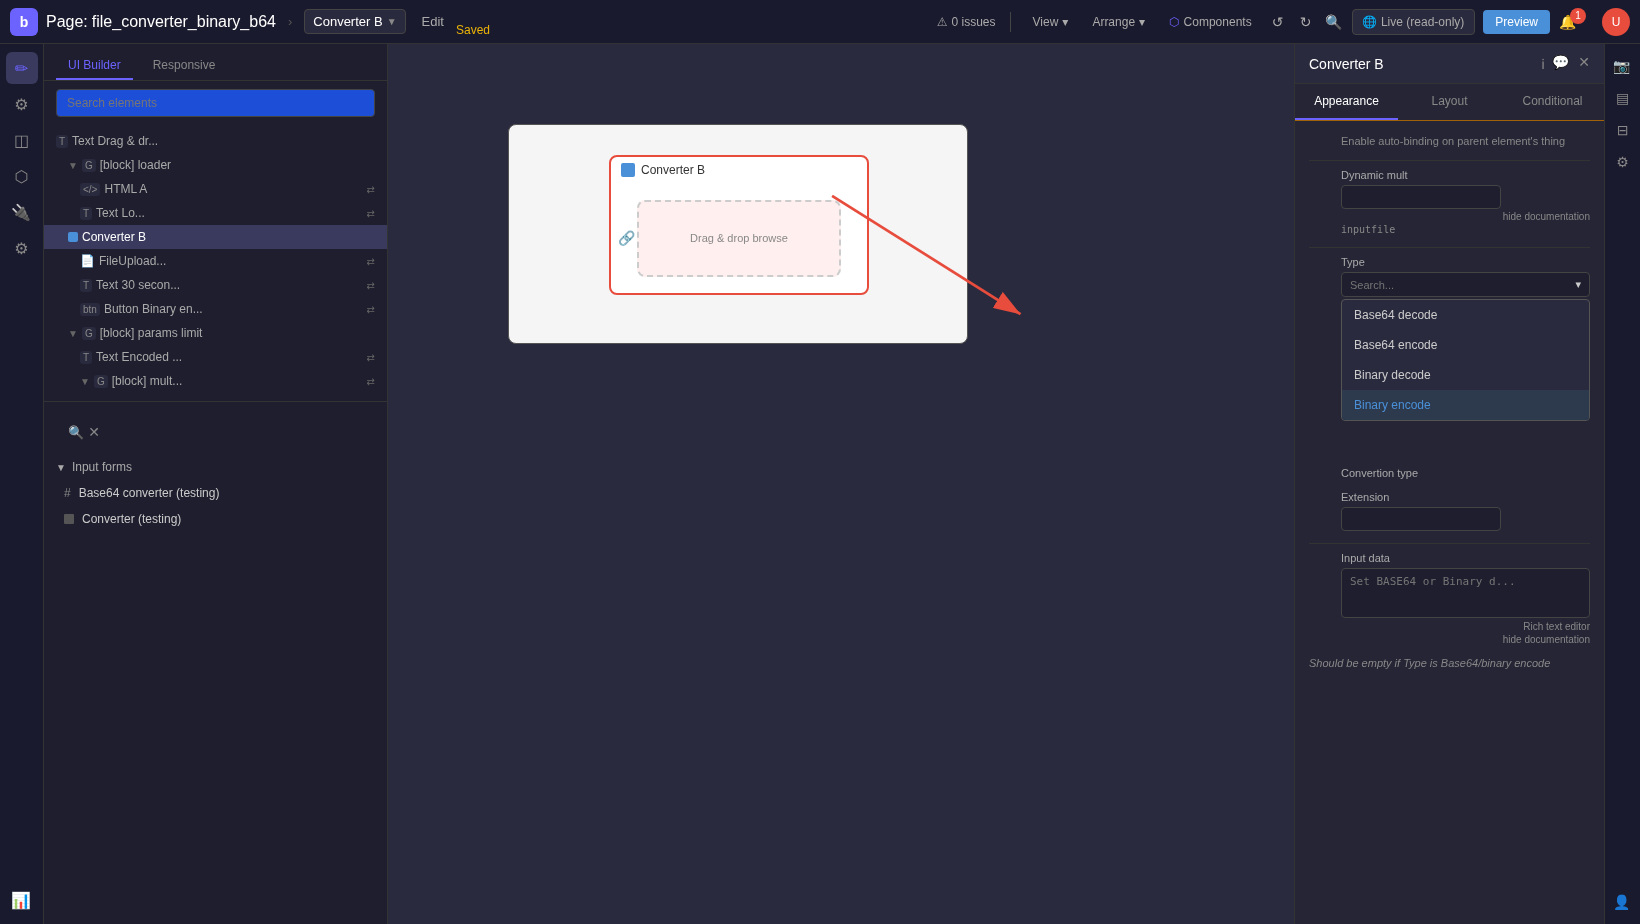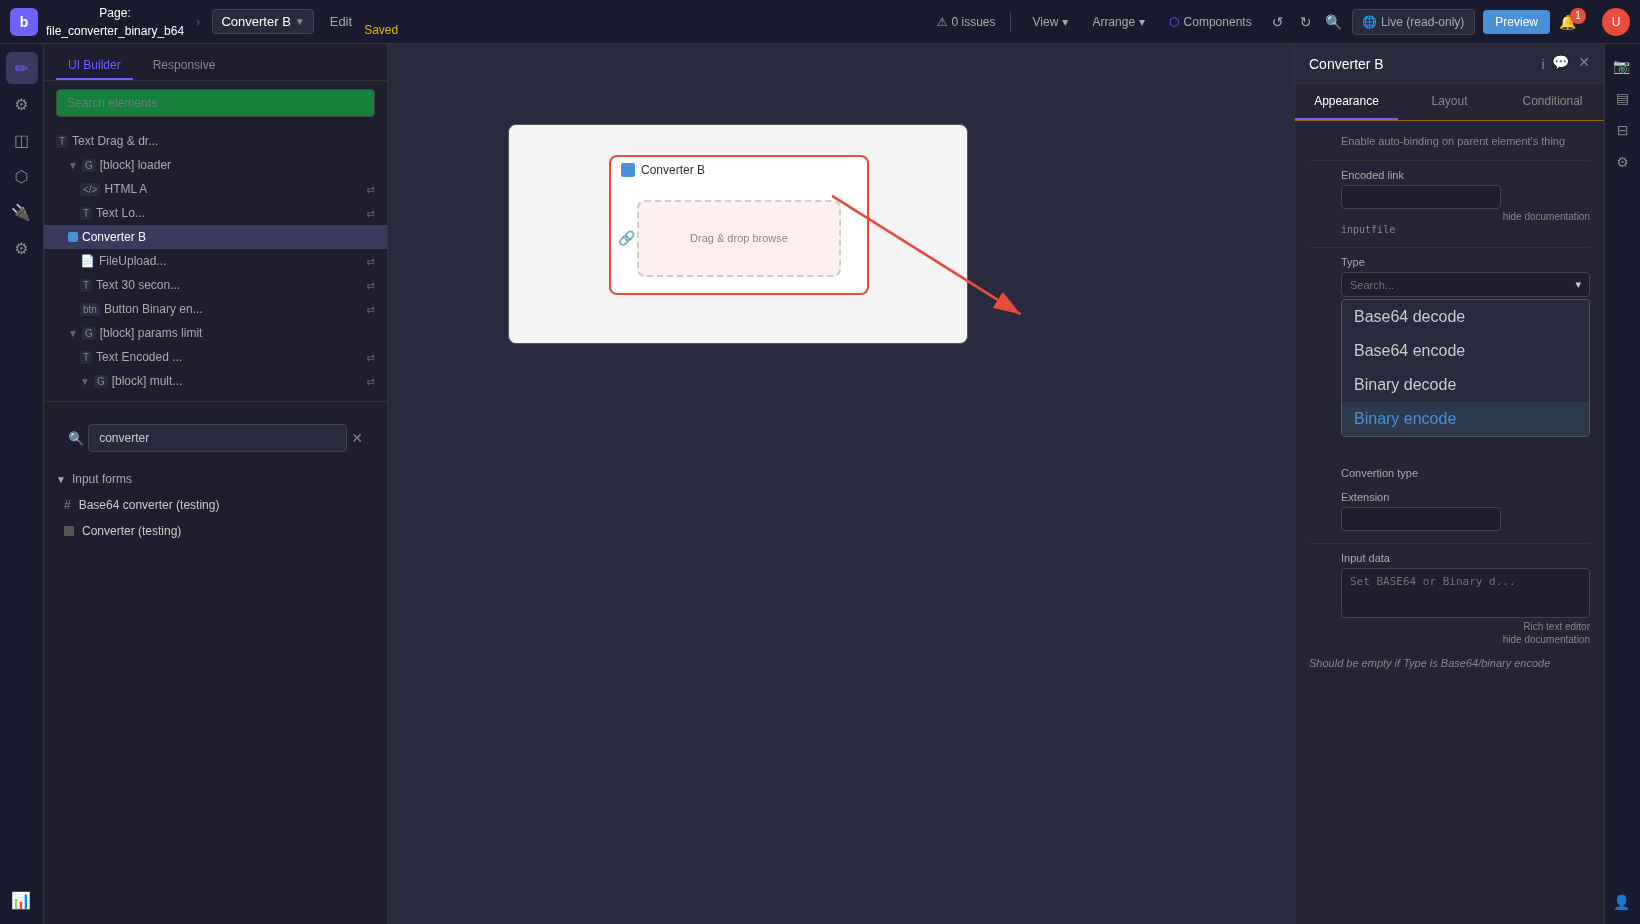--- a/index.html
+++ b/index.html
@@ -1,21 +1,21 @@
 <!DOCTYPE html>
 <html><head>
   <meta charset="utf-8">
   <style>
     * { box-sizing: border-box; margin: 0; padding: 0; }
     body { font-family: -apple-system, BlinkMacSystemFont, 'Segoe UI', sans-serif; background: #1e1e2e; color: #ccc; font-size: 13px; overflow: hidden; height: 924px; width: 1640px; }
 
     
     .topbar { display: flex; align-items: center; height: 44px; background: #1a1a2e; border-bottom: 1px solid #333; padding: 0 10px; gap: 8px; }
     .topbar-logo { width: 28px; height: 28px; background: #6c63ff; border-radius: 6px; display: flex; align-items: center; justify-content: center; color: white; font-weight: bold; font-size: 14px; flex-shrink: 0; }
-    .topbar-page { display: flex; align-items: center; gap: 4px; color: #aaa; font-size: 12px; flex-direction: column; }
+    .topbar-page { display: flex; align-items: center; gap: 4px; color: #aaa; font-size: 16px; }
     .topbar-page span { color: #fff; }
     .topbar-separator { color: #555; margin: 0 4px; }
     .topbar-dropdown { display: flex; align-items: center; gap: 4px; background: #2a2a3e; border: 1px solid #444; border-radius: 4px; padding: 4px 8px; color: #fff; cursor: pointer; }
     .topbar-arrow { font-size: 10px; color: #888; }
     .topbar-actions { display: flex; align-items: center; gap: 12px; margin-left: 8px; }
     .topbar-edit { color: #aaa; cursor: pointer; }
     .topbar-saved { color: #eab308; font-size: 12px; margin-top: 16px; }
     .topbar-spacer { flex: 1; }
     .topbar-issues { display: flex; align-items: center; gap: 4px; color: #aaa; font-size: 12px; cursor: pointer; }
     .topbar-btn { display: flex; align-items: center; gap: 4px; color: #aaa; font-size: 12px; cursor: pointer; padding: 4px 8px; border-radius: 4px; }
@@ -32,21 +32,21 @@
     .left-toolbar { width: 44px; background: #1a1a2e; border-right: 1px solid #333; display: flex; flex-direction: column; align-items: center; padding: 8px 0; gap: 4px; }
     .lt-icon { width: 32px; height: 32px; display: flex; align-items: center; justify-content: center; border-radius: 6px; cursor: pointer; color: #888; font-size: 16px; }
     .lt-icon.active { background: #3a3a5e; color: #6c63ff; }
 
     
     .left-panel { width: 344px; background: #1e1e2e; border-right: 1px solid #333; display: flex; flex-direction: column; overflow: hidden; }
     .left-panel-tabs { display: flex; gap: 8px; border-bottom: 1px solid #333; padding: 8px 12px 0; }
     .lpt { padding: 6px 12px; font-size: 12px; cursor: pointer; color: #888; border-bottom: 2px solid transparent; }
     .lpt.active { color: #6c63ff; border-bottom: 2px solid #6c63ff; }
     .lp-search { padding: 8px 12px; }
-    .lp-search-input { width: 100%; background: #15803d; border: 1px solid #444; border-radius: 4px; padding: 6px 10px; color: #ccc; font-size: 12px; outline: none; }
+    .lp-search-input { width: 100%; background: #1d4ed8; border: 1px solid #444; border-radius: 4px; padding: 6px 10px; color: #ccc; font-size: 12px; outline: none; }
     .lp-tree { flex: 1; overflow-y: auto; padding: 4px 0; }
     .tree-item { display: flex; align-items: center; gap: 4px; padding: 5px 12px; cursor: pointer; font-size: 12px; color: #aaa; }
     .tree-item.selected { background: #3a3a5e; color: #fff; }
     .tree-item.indent1 { padding-left: 24px; }
     .tree-item.indent2 { padding-left: 36px; }
     .ti-chevron { font-size: 10px; color: #666; }
     .ti-type { font-size: 10px; color: #888; background: #2a2a3e; border-radius: 3px; padding: 1px 3px; }
     .lp-divider { height: 1px; background: #333; margin: 8px 0; }
     .lp-search-section { padding: 8px 12px; }
     .lp-search-section-input { width: 100%; background: #2a2a3e; border: 1px solid #444; border-radius: 4px; padding: 6px 10px; color: #ccc; font-size: 12px; outline: none; }
@@ -86,21 +86,21 @@
     .rp-field-label { font-size: 11px; color: #aaa; margin-bottom: 4px; }
     .rp-field-row { display: flex; align-items: center; gap: 8px; }
     .rp-input { flex: 1; background: #1e1e2e; border: 1px solid #444; border-radius: 4px; padding: 5px 8px; color: #ccc; font-size: 11px; outline: none; }
     .rp-upload-btn { display: flex; align-items: center; gap: 4px; background: #2a2a3e; border: 1px solid #555; border-radius: 4px; padding: 5px 10px; color: #ccc; font-size: 11px; cursor: pointer; }
     .rp-doc-link { font-size: 10px; color: #888; cursor: pointer; text-align: right; margin-top: 2px; }
     .rp-field-code { font-size: 10px; color: #888; font-family: monospace; margin-top: 2px; }
     .rp-section-title { font-size: 12px; color: #aaa; font-weight: 500; margin-bottom: 8px; border-bottom: 1px solid #333; padding-bottom: 6px; }
     .rp-dropdown-row { display: flex; align-items: center; gap: 8px; position: relative; }
     .rp-dropdown { flex: 1; background: #1e1e2e; border: 1px solid #444; border-radius: 4px; padding: 5px 8px; color: #ccc; font-size: 11px; display: flex; align-items: center; justify-content: space-between; cursor: pointer; }
     .dropdown-menu { position: absolute; top: 100%; left: 0; right: 0; background: #2a2a3e; border: 1px solid #555; border-radius: 4px; z-index: 100; overflow: hidden; margin-top: 2px; }
-    .dm-item { padding: 8px 12px; font-size: 16px; color: #ccc; cursor: pointer; }
+    .dm-item { padding: 8px 12px; font-size: 12px; color: #ccc; cursor: pointer; }
     .dm-item.highlighted { color: #4a90d9; background: #2d3a4e; }
     .rp-textarea { width: 100%; background: #1e1e2e; border: 1px solid #444; border-radius: 4px; padding: 6px 8px; color: #ccc; font-size: 11px; min-height: 50px; resize: none; outline: none; }
     .rp-rich-link { font-size: 10px; color: #888; cursor: pointer; text-align: right; }
     .rp-should-empty { font-size: 11px; color: #888; margin-top: 8px; font-style: italic; }
 
     
     .right-side-icons { width: 36px; background: #1a1a2e; border-left: 1px solid #333; display: flex; flex-direction: column; align-items: center; padding: 8px 0; gap: 4px; }
     .rsi { width: 28px; height: 28px; display: flex; align-items: center; justify-content: center; cursor: pointer; color: #888; font-size: 14px; border-radius: 4px; }
 
     
@@ -236,21 +236,20 @@
         <span class="ti-type">G</span>
         <span>[block] mult...</span>
         <span style="margin-left:auto;font-size:10px;color:#666;">⇄</span>
       </div>
 
       <div class="lp-divider"></div>
 
       <div class="lp-search-section">
         <div class="lp-search-row">
           <span>🔍</span>
-          <input class="lp-search-section-input" value="converter" style="">
           <span class="lp-clear">✕</span>
         </div>
       </div>
 
       <div class="lp-section-header">
         <span class="arrow">▼</span>
         <span>Input forms</span>
       </div>
       <div class="result-item">
         <span class="ri-hash">#</span>
@@ -308,21 +307,21 @@
     <div class="rp-content">
 
       <div class="rp-field">
         <span class="rp-section-label">Enable auto-binding on parent element's thing</span>
       </div>
 
       <div class="section-divider"></div>
 
 
       <div class="rp-field">
-        <div class="rp-field-label">Encoded link</div>
+        <div class="rp-field-label">Dynamic mult</div>
         <input class="rp-input" style="">
         <div class="rp-doc-link">hide documentation</div>
         <div class="rp-field-code">inputfile</div>
       </div>
 
       <div class="section-divider"></div>
 
       <div class="rp-field">
         <div class="rp-field-label">Type</div>
         <div class="rp-dropdown-row" style="position:relative;">

